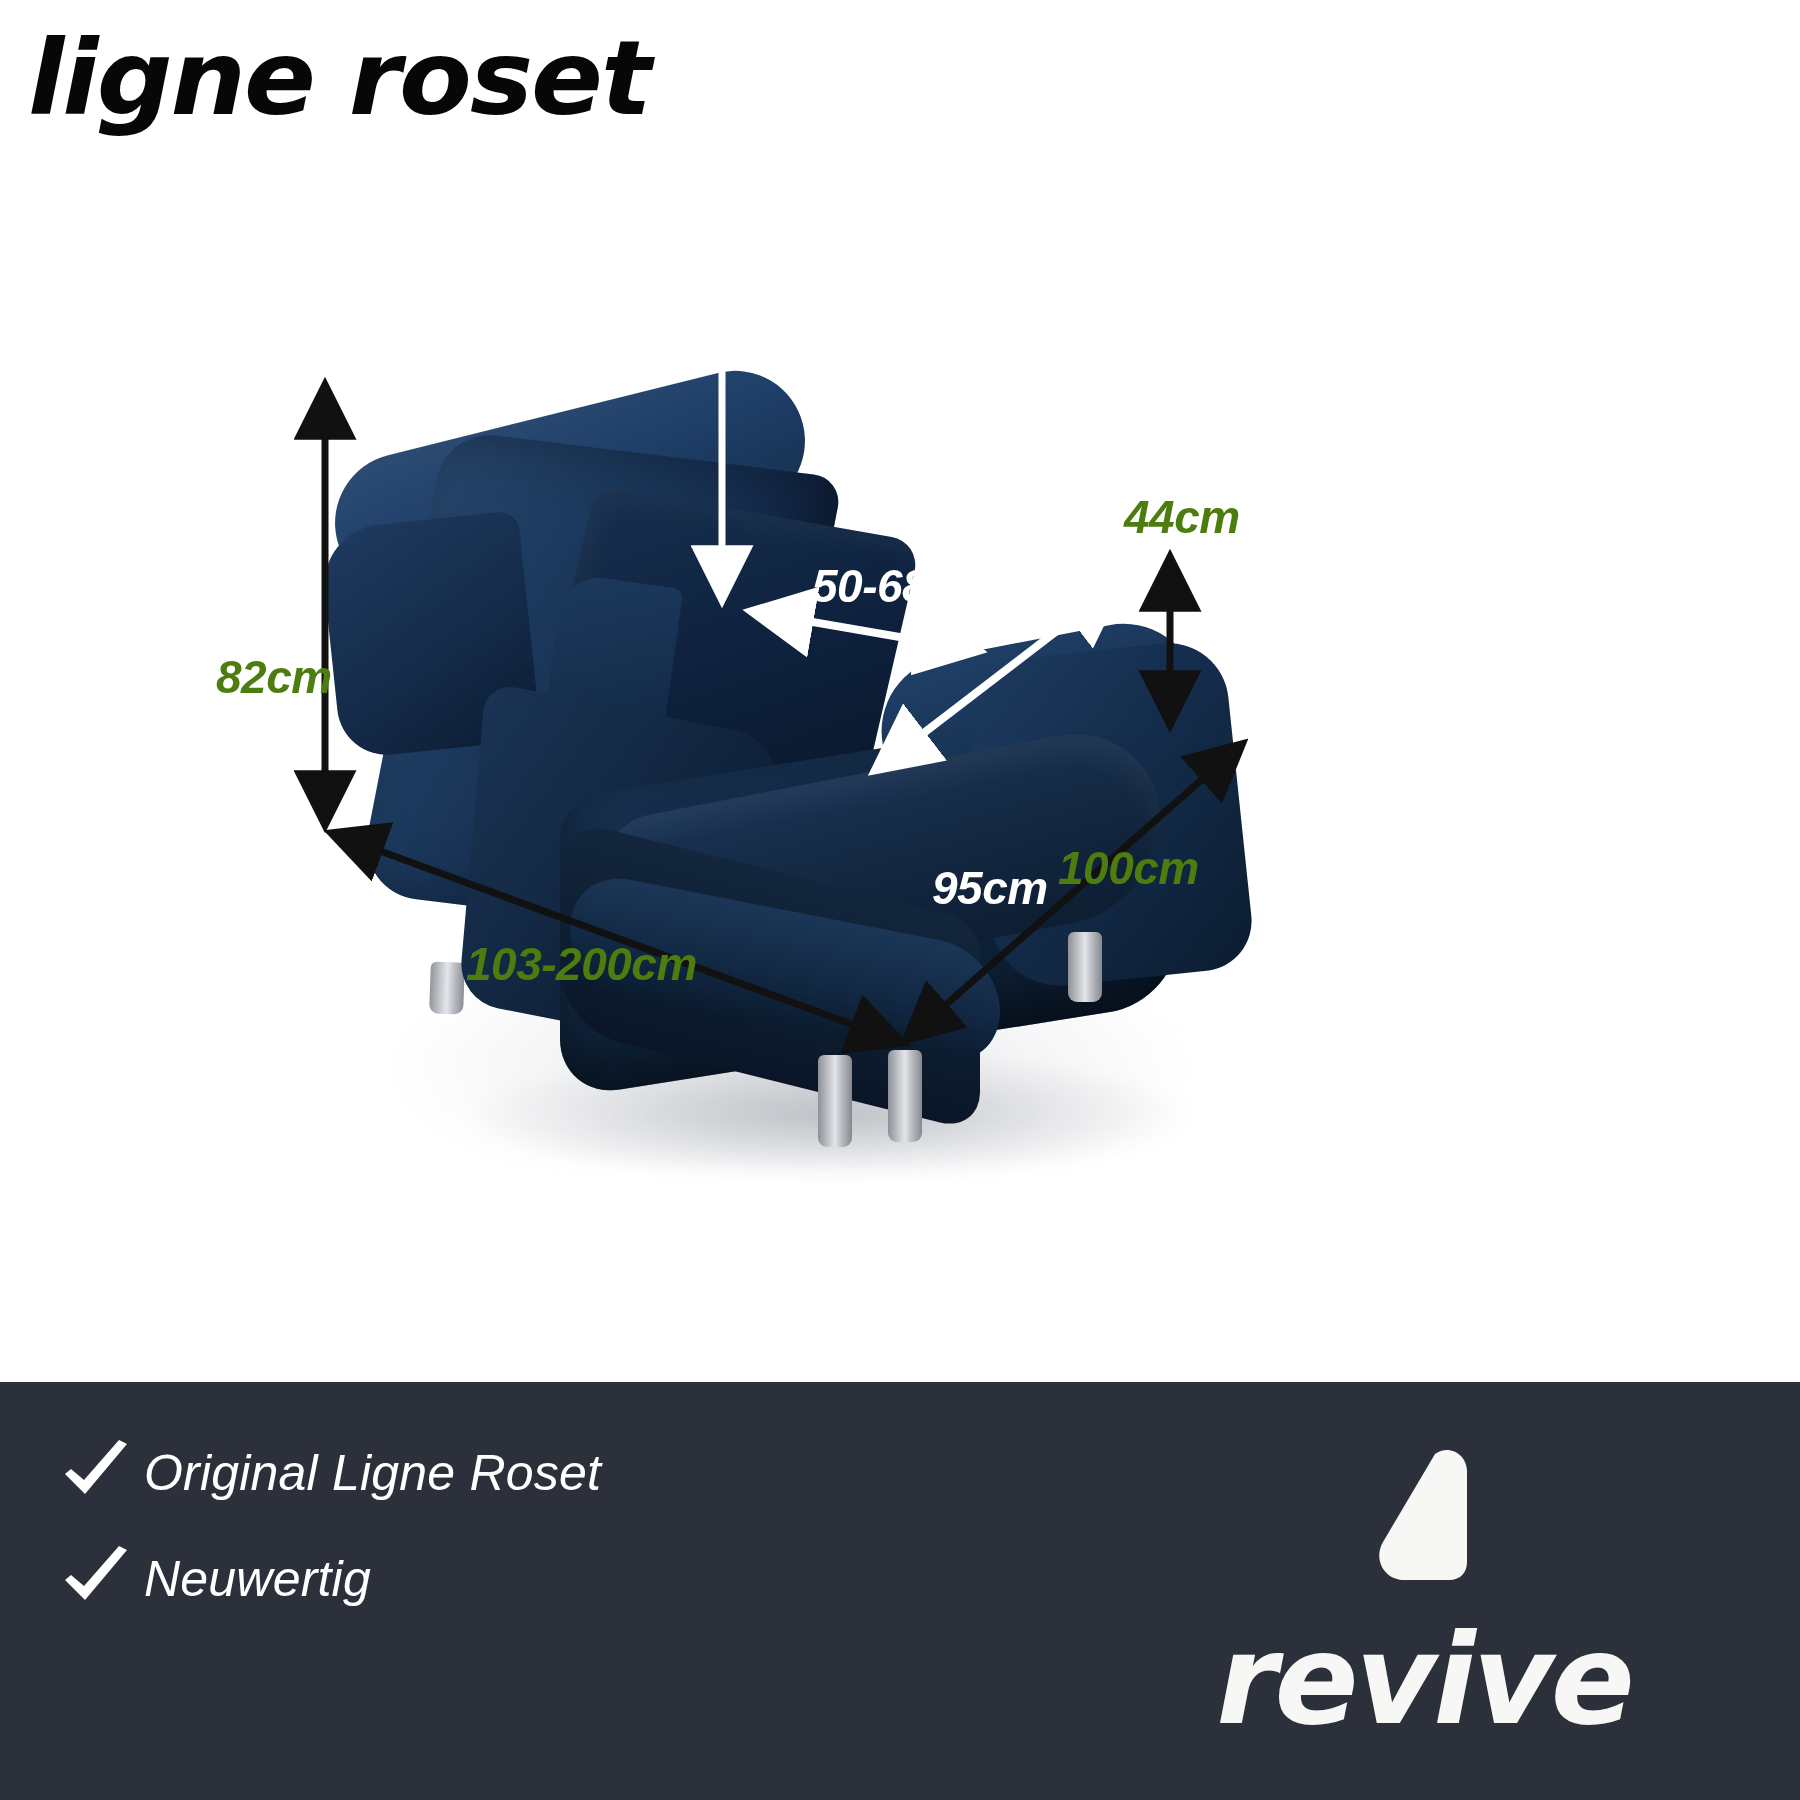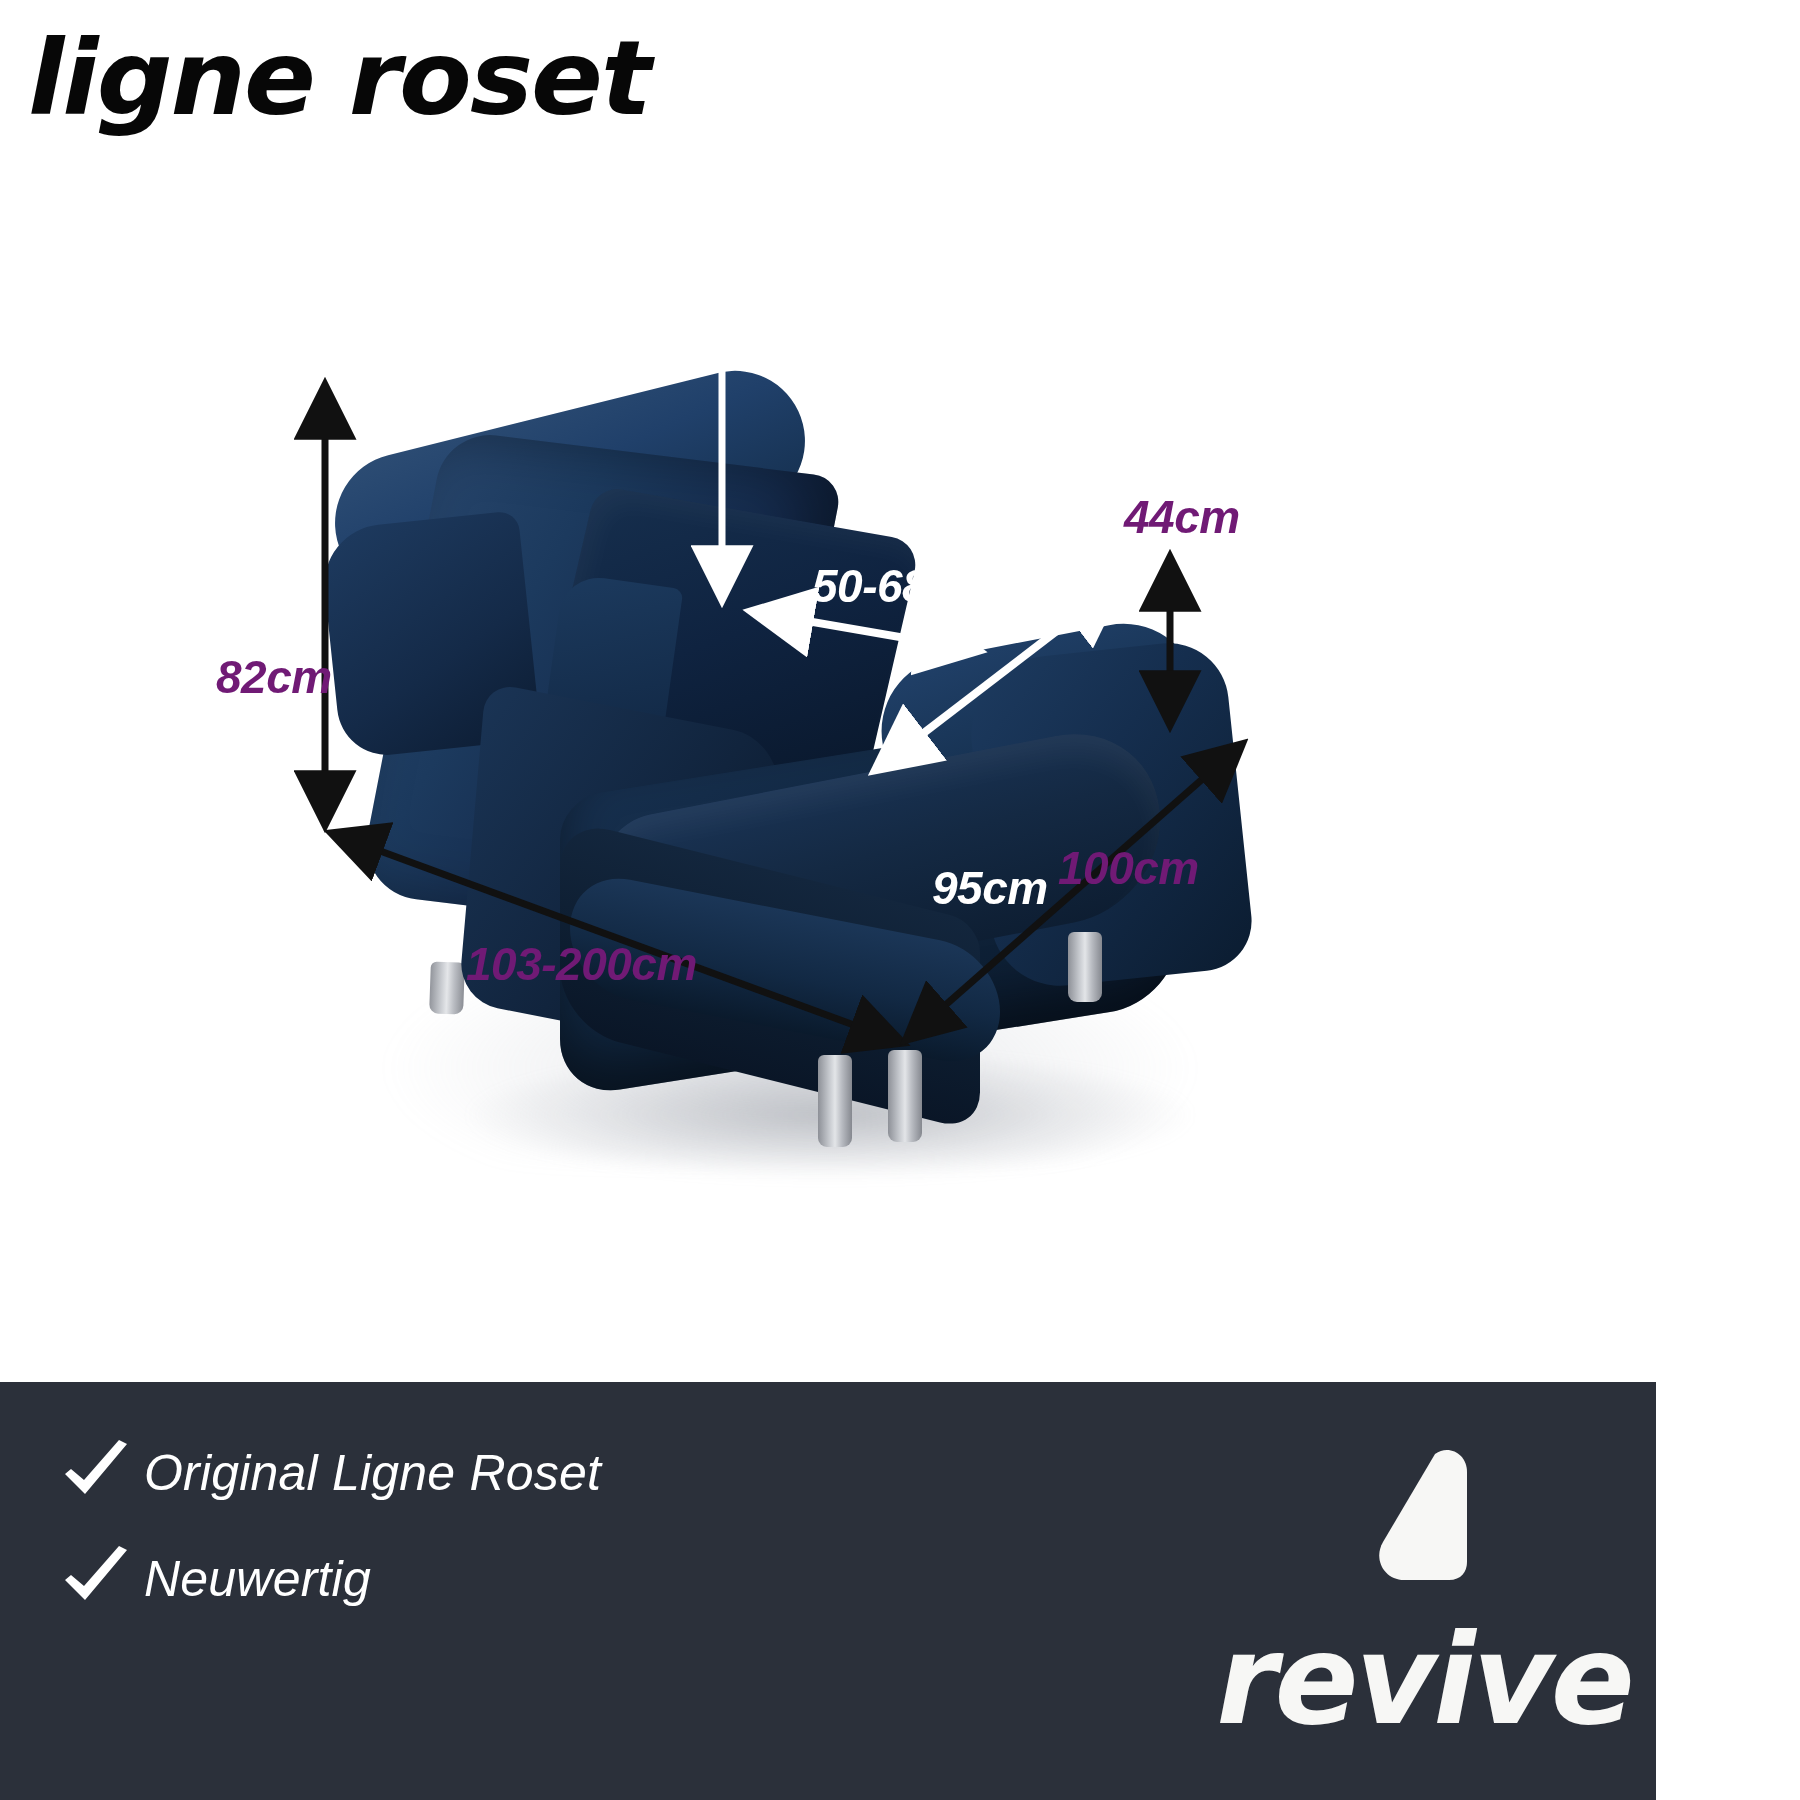--- a/index.html
+++ b/index.html
@@ -145,27 +145,27 @@
 
   
   .dim-label{
     position:absolute;
     font-family:"Liberation Sans",sans-serif;
     font-size:46px;font-weight:700;
     white-space:nowrap;
     letter-spacing:-.5px;
   }
   .dim-label.white{color:#ffffff;}
-  .dim-label.black{color:#701a75;}
+  .dim-label.black{color:#4d7c0f;}
 
   svg.ann{position:absolute;left:0;top:0;width:1800px;height:1230px;overflow:visible;}
 
   
   #footer-bar{
-    position:absolute;left:0;top:1382px;width:1656px;height:418px;
+    position:absolute;left:0;top:1382px;width:1800px;height:418px;
     background:#2b303a;
   }
   #feature-list{
     position:absolute;left:48px;top:38px;
   }
   .feature-row{
     display:flex;align-items:center;
     height:106px;
   }
   .check-mark{

